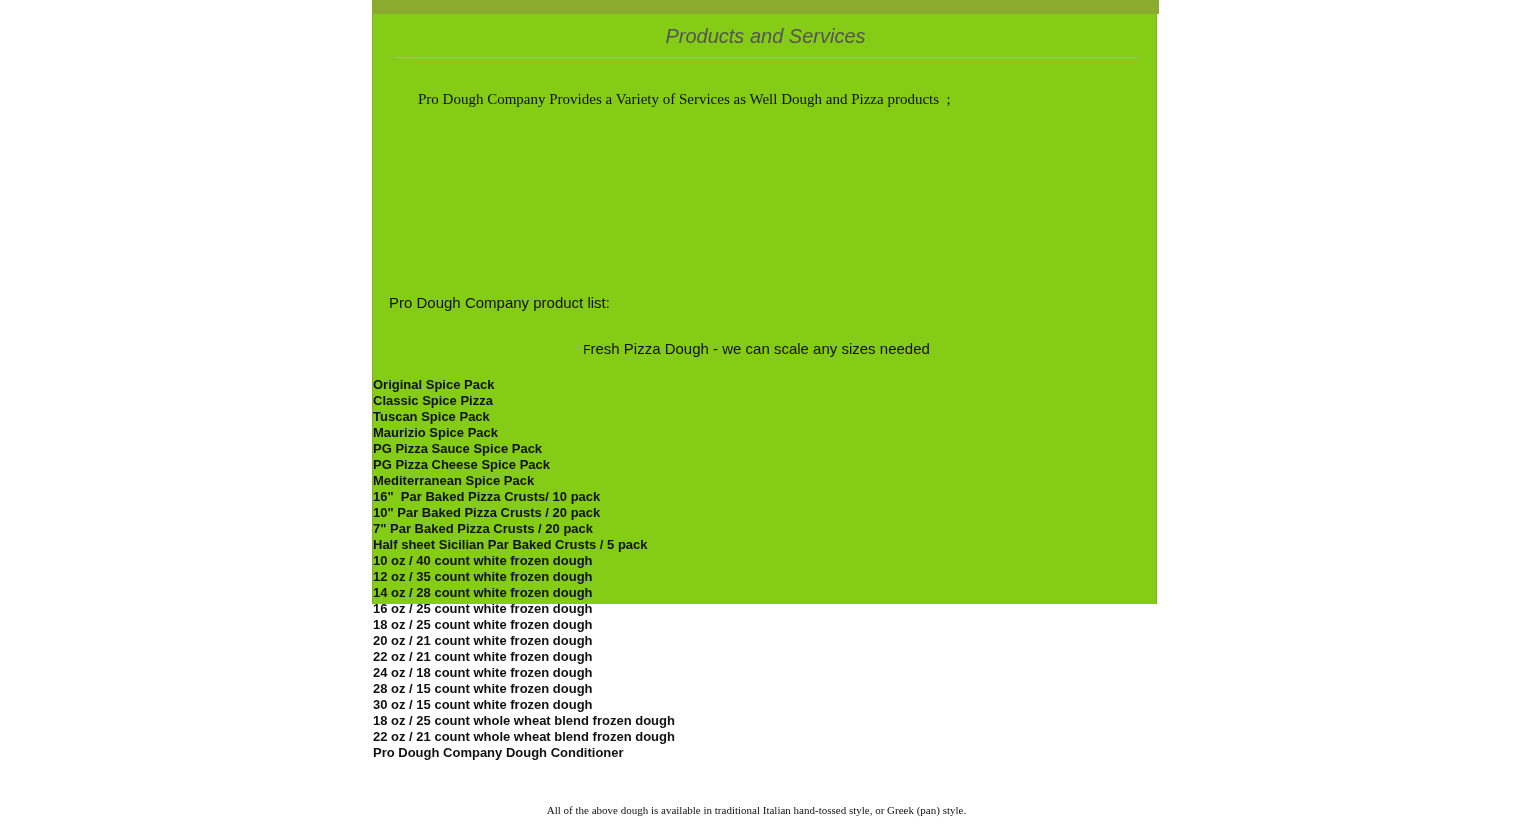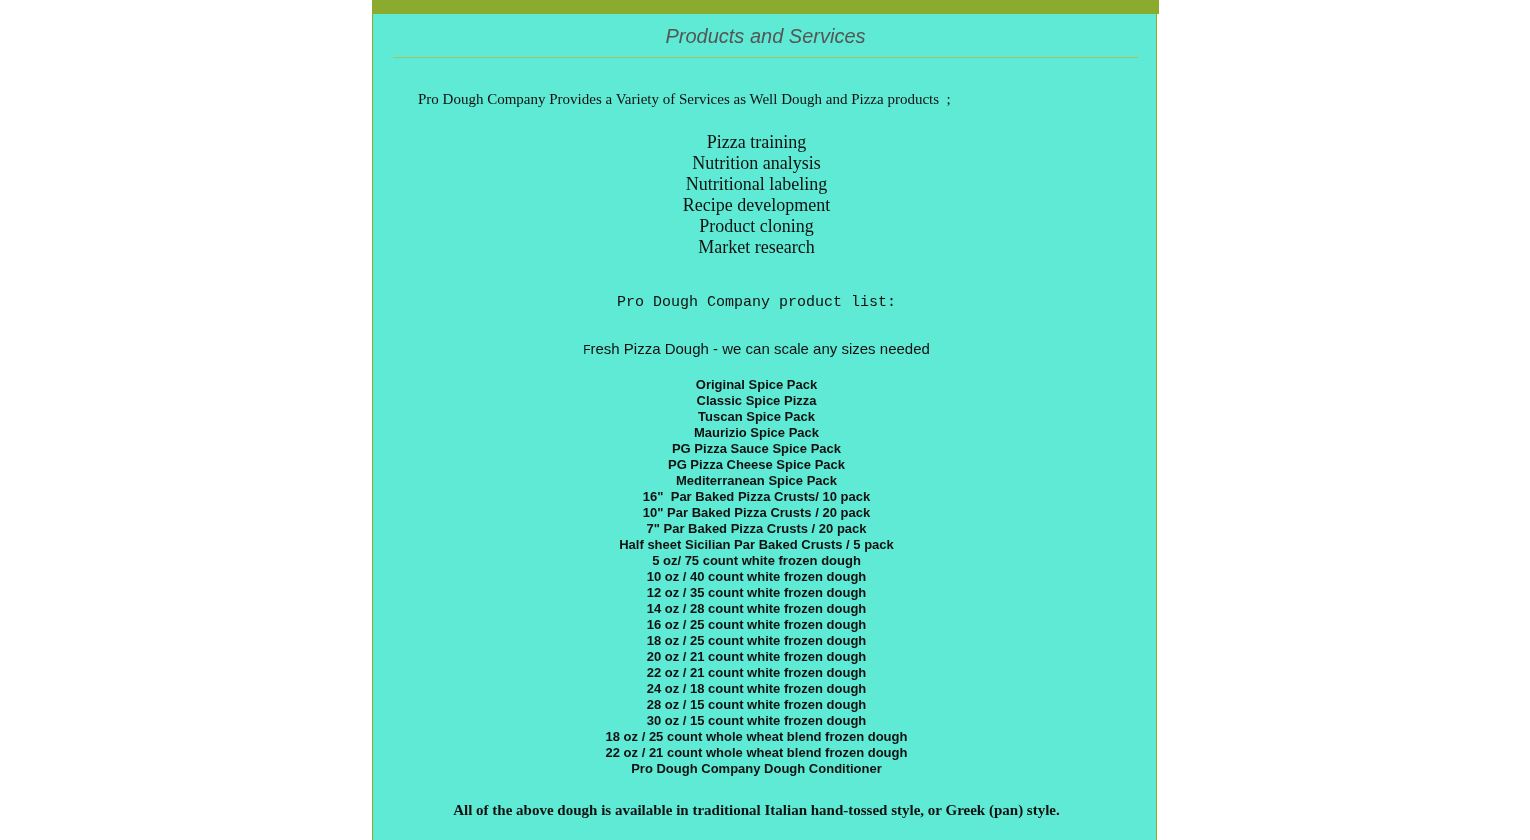--- a/index.html
+++ b/index.html
@@ -8,24 +8,24 @@
       background: #ffffff;
       width: 1530px;
       height: 840px;
       overflow: hidden;
     }
     .page {
       position: absolute;
       left: 372px;
       top: 0;
       width: 785px;
-      height: 840px;
+      height: 604px;
       border-left: 1px solid #8aab2e;
       border-right: 1px solid #8aab2e;
-      background: #5eead4;
+      background: #84cc16;
       box-sizing: border-box;
     }
     .top-bar {
       position: absolute;
       left: -1px;
       top: 0;
       width: 787px;
       height: 14px;
       background: #8aab2e;
     }
@@ -66,25 +66,24 @@
       width: 767px;
       text-align: center;
       font-family: "Liberation Serif", serif;
       font-size: 18px;
       color: #111111;
       line-height: 21px;
     }
     .services div { height: 21px; }
     .product-list-heading {
       position: absolute;
-      left: 0;
+      left: 16px;
       top: 293px;
       width: 767px;
-      text-align: center;
-      font-family: Liberation Mono, monospace;
+      font-family: Liberation Sans, sans-serif;
       font-size: 15px;
       color: #111111;
       line-height: 20px;
     }
     .fresh {
       position: absolute;
       left: 0;
       top: 339px;
       width: 767px;
       text-align: center;
@@ -93,78 +92,69 @@
       font-size: 15px;
       color: #111111;
       line-height: 20px;
     }
     .fresh .cap { font-size: 12px; }
     .products {
       position: absolute;
       left: 0;
       top: 377px;
       width: 767px;
-      text-align: center;
+      text-align: left;
       font-family: "Liberation Sans", sans-serif;
       font-weight: bold;
       font-size: 13px;
       color: #111111;
       line-height: 16px;
     }
     .products div { height: 16px; white-space: pre; }
     .footer-note {
       position: absolute;
       left: 0;
       top: 801px;
       width: 767px;
       text-align: center;
       font-family: "Liberation Serif", serif;
-      font-weight: bold;
-      font-size: 15px;
+      font-weight: normal;
+      font-size: 11px;
       color: #111111;
       line-height: 18px;
     }
   </style>
 </head>
 <body>
 
 <div class="page">
   <div class="top-bar"></div>
 
   <div class="title">Products and Services</div>
   <div class="title-rule"></div>
 
   <div class="intro">Pro Dough Company Provides a Variety of Services as Well Dough and Pizza products  ;</div>
 
-  <div class="services">
-    <div>Pizza training</div>
-    <div>Nutrition analysis</div>
-    <div>Nutritional labeling</div>
-    <div>Recipe development</div>
-    <div>Product cloning</div>
-    <div>Market research</div>
-  </div>
 
   <div class="product-list-heading">Pro Dough Company product list:</div>
 
   <div class="fresh"><span class="cap">F</span><span>resh Pizza Dough - we can scale any sizes needed</span></div>
 
   <div class="products">
     <div>Original Spice Pack</div>
     <div>Classic Spice Pizza</div>
     <div>Tuscan Spice Pack</div>
     <div>Maurizio Spice Pack</div>
     <div>PG Pizza Sauce Spice Pack</div>
     <div>PG Pizza Cheese Spice Pack</div>
     <div>Mediterranean Spice Pack</div>
     <div>16"  Par Baked Pizza Crusts/ 10 pack</div>
     <div>10" Par Baked Pizza Crusts / 20 pack</div>
     <div>7" Par Baked Pizza Crusts / 20 pack</div>
     <div>Half sheet Sicilian Par Baked Crusts / 5 pack</div>
-    <div>5 oz/ 75 count white frozen dough</div>
     <div>10 oz / 40 count white frozen dough</div>
     <div>12 oz / 35 count white frozen dough</div>
     <div>14 oz / 28 count white frozen dough</div>
     <div>16 oz / 25 count white frozen dough</div>
     <div>18 oz / 25 count white frozen dough</div>
     <div>20 oz / 21 count white frozen dough</div>
     <div>22 oz / 21 count white frozen dough</div>
     <div>24 oz / 18 count white frozen dough</div>
     <div>28 oz / 15 count white frozen dough</div>
     <div>30 oz / 15 count white frozen dough</div>

